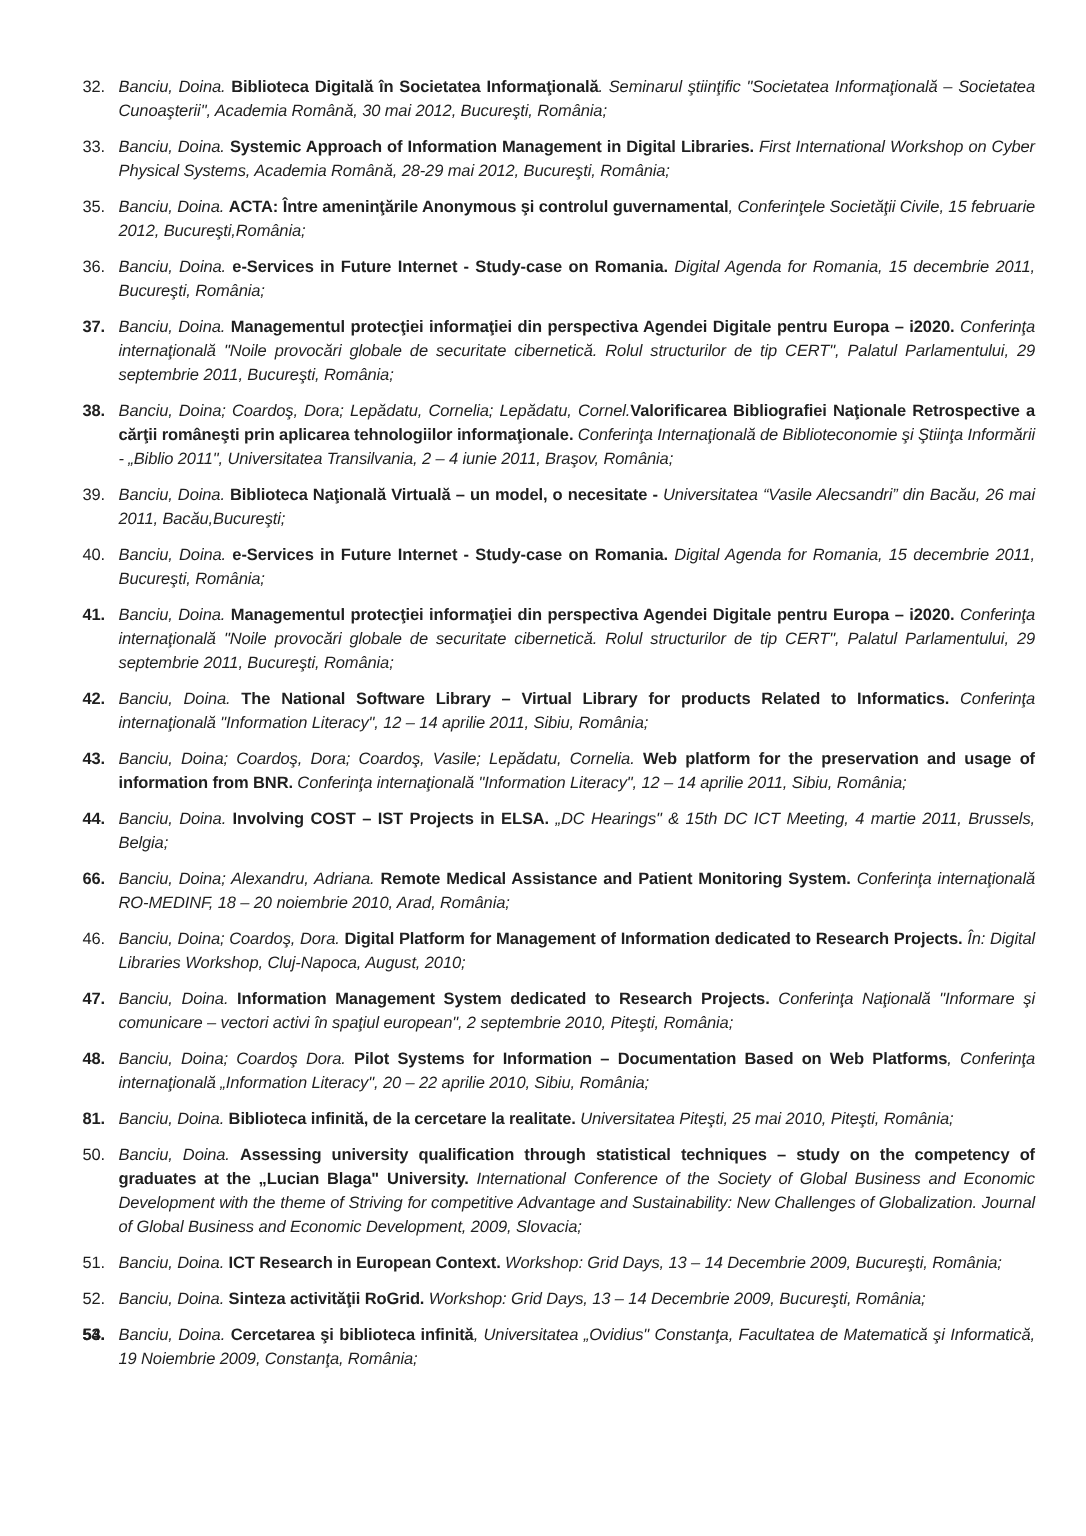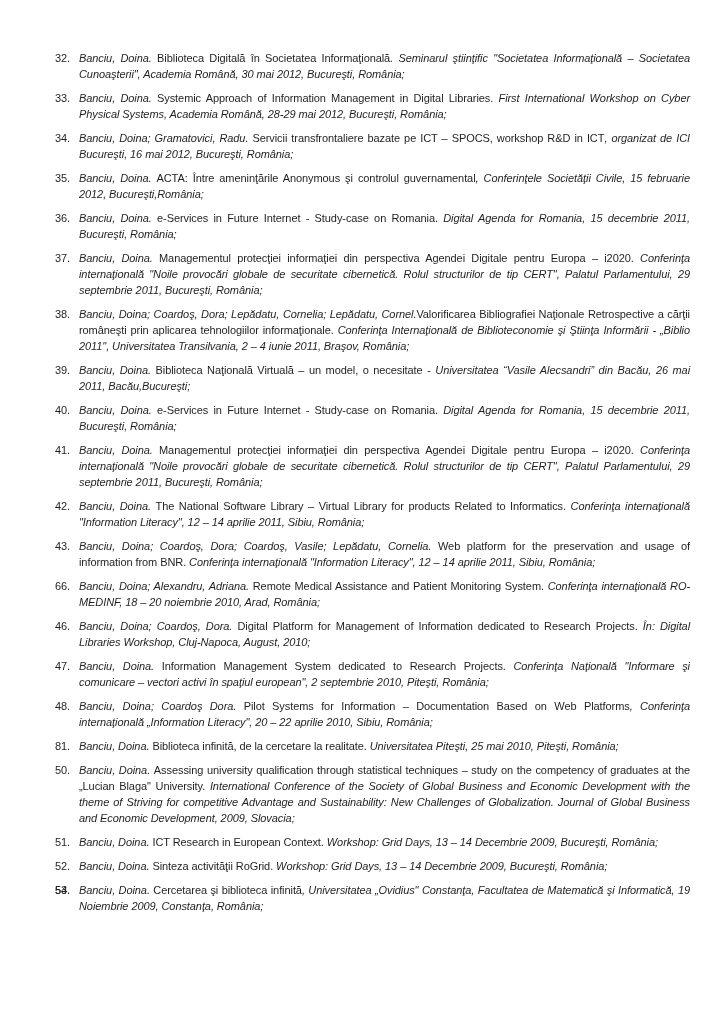--- a/index.html
+++ b/index.html
@@ -34,40 +34,40 @@
     letter-spacing: -0.08px;
     text-align: justify;
   }
   li.ref:last-child { margin-bottom: 4px; }
   .num {
     position: absolute;
     left: 0;
     top: 0;
     text-align: center;
   }
-  .b { font-weight: normal; }
+  .b { font-weight: bold; }
   .r { font-weight: normal; font-style: italic; }
 </style>
 </head>
 <body>
 
 <div class="page">
   <ol class="refs" id="refs">
       <li class="ref"><span class="num">32.</span><span class="body"><span class="r">Banciu, Doina. </span><span class="b">Biblioteca Digitală în Societatea Informaţională</span><span class="r">. Seminarul ştiinţific "Societatea Informaţională – Societatea Cunoaşterii", Academia Română, 30 mai 2012, Bucureşti, România;</span></span></li>
       <li class="ref"><span class="num">33.</span><span class="body"><span class="r">Banciu, Doina. </span><span class="b">Systemic Approach of Information Management in Digital Libraries.</span><span class="r"> First International Workshop on Cyber Physical Systems, Academia Română, 28-29 mai 2012, Bucureşti, România;</span></span></li>
-      <li class="ref"><span class="num">34.</span><span class="body"><span class="r">Banciu, Doina; Gramatovici, Radu. </span><span class="b">Servicii transfrontaliere bazate pe ICT – SPOCS, workshop R&amp;D in ICT</span><span class="r">, organizat de ICI Bucureşti, 16 mai 2012, Bucureşti, România;</span></span></li>
       <li class="ref"><span class="num">35.</span><span class="body"><span class="r">Banciu, Doina. </span><span class="b">ACTA: Între ameninţările Anonymous şi controlul guvernamental</span><span class="r">, Conferinţele Societăţii Civile, 15 februarie 2012, Bucureşti,România;</span></span></li>
       <li class="ref"><span class="num">36.</span><span class="body"><span class="r">Banciu, Doina. </span><span class="b">e-Services in Future Internet - Study-case on Romania.</span><span class="r"> Digital Agenda for Romania, 15 decembrie 2011, Bucureşti, România;</span></span></li>
       <li class="ref"><span class="num b">37.</span><span class="body"><span class="r">Banciu, Doina. </span><span class="b">Managementul protecţiei informaţiei din perspectiva Agendei Digitale pentru Europa – i2020.</span><span class="r"> Conferinţa internaţională "Noile provocări globale de securitate cibernetică. Rolul structurilor de tip CERT", Palatul Parlamentului, 29 septembrie 2011, Bucureşti, România;</span></span></li>
       <li class="ref"><span class="num b">38.</span><span class="body"><span class="r">Banciu, Doina; Coardoş, Dora; Lepădatu, Cornelia; Lepădatu, Cornel.</span><span class="b">Valorificarea Bibliografiei Naţionale Retrospective a cărţii româneşti prin aplicarea tehnologiilor informaţionale.</span><span class="r"> Conferinţa Internaţională de Biblioteconomie şi Ştiinţa Informării - „Biblio 2011", Universitatea Transilvania, 2 – 4 iunie 2011, Braşov, România;</span></span></li>
       <li class="ref"><span class="num">39.</span><span class="body"><span class="r">Banciu, Doina. </span><span class="b">Biblioteca Naţională Virtuală – un model, o necesitate -</span><span class="r"> Universitatea “Vasile Alecsandri” din Bacău, 26 mai 2011, Bacău,Bucureşti;</span></span></li>
       <li class="ref"><span class="num">40.</span><span class="body"><span class="r">Banciu, Doina. </span><span class="b">e-Services in Future Internet - Study-case on Romania.</span><span class="r"> Digital Agenda for Romania, 15 decembrie 2011, Bucureşti, România;</span></span></li>
       <li class="ref"><span class="num b">41.</span><span class="body"><span class="r">Banciu, Doina. </span><span class="b">Managementul protecţiei informaţiei din perspectiva Agendei Digitale pentru Europa – i2020.</span><span class="r"> Conferinţa internaţională "Noile provocări globale de securitate cibernetică. Rolul structurilor de tip CERT", Palatul Parlamentului, 29 septembrie 2011, Bucureşti, România;</span></span></li>
       <li class="ref"><span class="num b">42.</span><span class="body"><span class="r">Banciu, Doina. </span><span class="b">The National Software Library – Virtual Library for products Related to Informatics.</span><span class="r"> Conferinţa internaţională "Information Literacy", 12 – 14 aprilie 2011, Sibiu, România;</span></span></li>
       <li class="ref"><span class="num b">43.</span><span class="body"><span class="r">Banciu, Doina; Coardoş, Dora; Coardoş, Vasile; Lepădatu, Cornelia. </span><span class="b">Web platform for the preservation and usage of information from BNR.</span><span class="r"> Conferinţa internaţională "Information Literacy", 12 – 14 aprilie 2011, Sibiu, România;</span></span></li>
+      <li class="ref"><span class="num b">44.</span><span class="body"><span class="r">Banciu, Doina. </span><span class="b">Involving COST – IST Projects in ELSA.</span><span class="r"> „DC Hearings" &amp; 15th DC ICT Meeting, 4 martie 2011, Brussels, Belgia;</span></span></li>
       <li class="ref"><span class="num b">66.</span><span class="body"><span class="r">Banciu, Doina; Alexandru, Adriana. </span><span class="b">Remote Medical Assistance and Patient Monitoring System.</span><span class="r"> Conferinţa internaţională RO-MEDINF, 18 – 20 noiembrie 2010, Arad, România;</span></span></li>
       <li class="ref"><span class="num">46.</span><span class="body"><span class="r">Banciu, Doina; Coardoş, Dora. </span><span class="b">Digital Platform for Management of Information dedicated to Research Projects.</span><span class="r"> În: Digital Libraries Workshop, Cluj-Napoca, August, 2010;</span></span></li>
       <li class="ref"><span class="num b">47.</span><span class="body"><span class="r">Banciu, Doina. </span><span class="b">Information Management System dedicated to Research Projects.</span><span class="r"> Conferinţa Naţională "Informare şi comunicare – vectori activi în spaţiul european", 2 septembrie 2010, Piteşti, România;</span></span></li>
       <li class="ref"><span class="num b">48.</span><span class="body"><span class="r">Banciu, Doina; Coardoş Dora. </span><span class="b">Pilot Systems for Information – Documentation Based on Web Platforms</span><span class="r">, Conferinţa internaţională „Information Literacy", 20 – 22 aprilie 2010, Sibiu, România;</span></span></li>
       <li class="ref"><span class="num b">81.</span><span class="body"><span class="r">Banciu, Doina. </span><span class="b">Biblioteca infinită, de la cercetare la realitate.</span><span class="r"> Universitatea Piteşti, 25 mai 2010,  Piteşti, România;</span></span></li>
       <li class="ref"><span class="num">50.</span><span class="body"><span class="r">Banciu, Doina. </span><span class="b">Assessing university qualification through statistical techniques – study on the competency of graduates at the „Lucian Blaga" University.</span><span class="r"> International Conference of the Society of Global Business and Economic Development with the theme of Striving for competitive Advantage and Sustainability: New Challenges of Globalization. Journal of Global Business and Economic Development, 2009, Slovacia;</span></span></li>
       <li class="ref"><span class="num">51.</span><span class="body"><span class="r">Banciu, Doina. </span><span class="b">ICT Research in European Context.</span><span class="r"> Workshop: Grid Days, 13 – 14 Decembrie 2009, Bucureşti, România;</span></span></li>
       <li class="ref"><span class="num">52.</span><span class="body"><span class="r">Banciu, Doina. </span><span class="b">Sinteza activităţii RoGrid.</span><span class="r"> Workshop: Grid Days, 13 – 14 Decembrie 2009, Bucureşti, România;</span></span></li>
       <li class="ref"><span class="num b">53.</span></li>
       <li class="ref"><span class="num b">54.</span><span class="body"><span class="r">Banciu, Doina. </span><span class="b">Cercetarea şi biblioteca infinită</span><span class="r">, Universitatea „Ovidius" Constanţa, Facultatea de Matematică şi Informatică, 19 Noiembrie 2009, Constanţa, România;</span></span></li>

